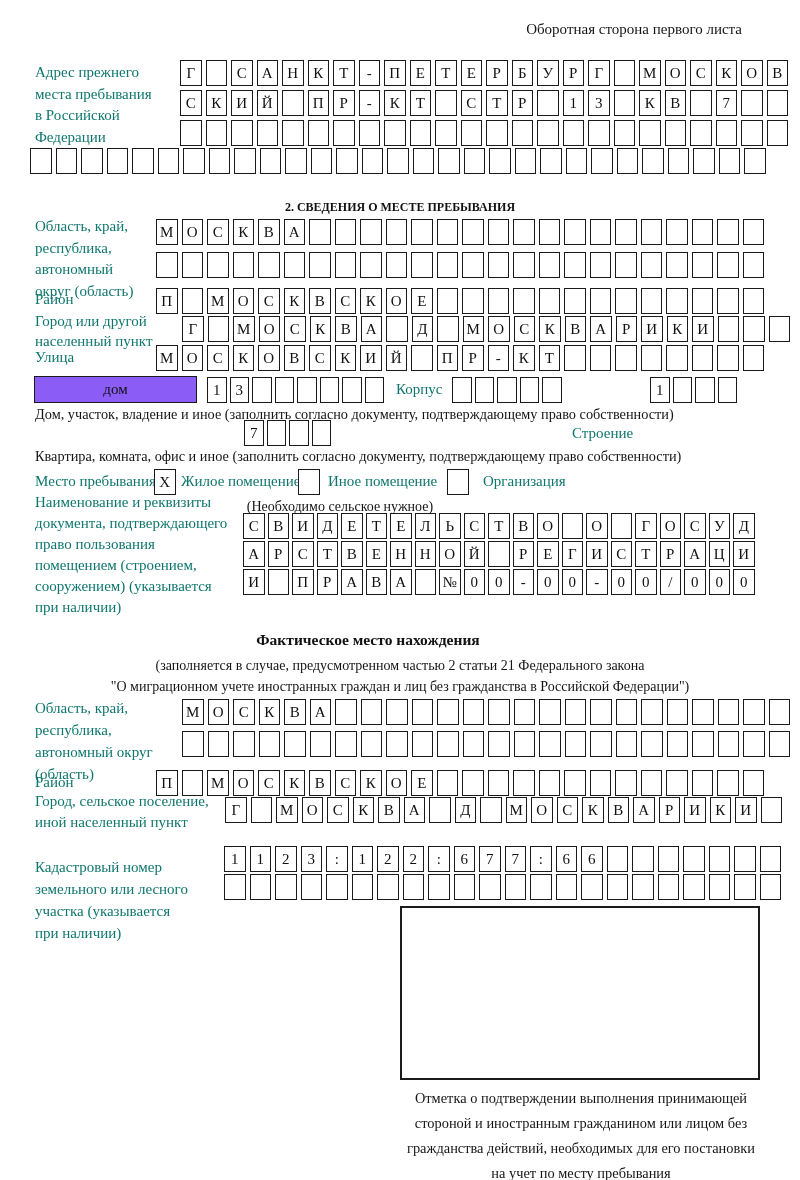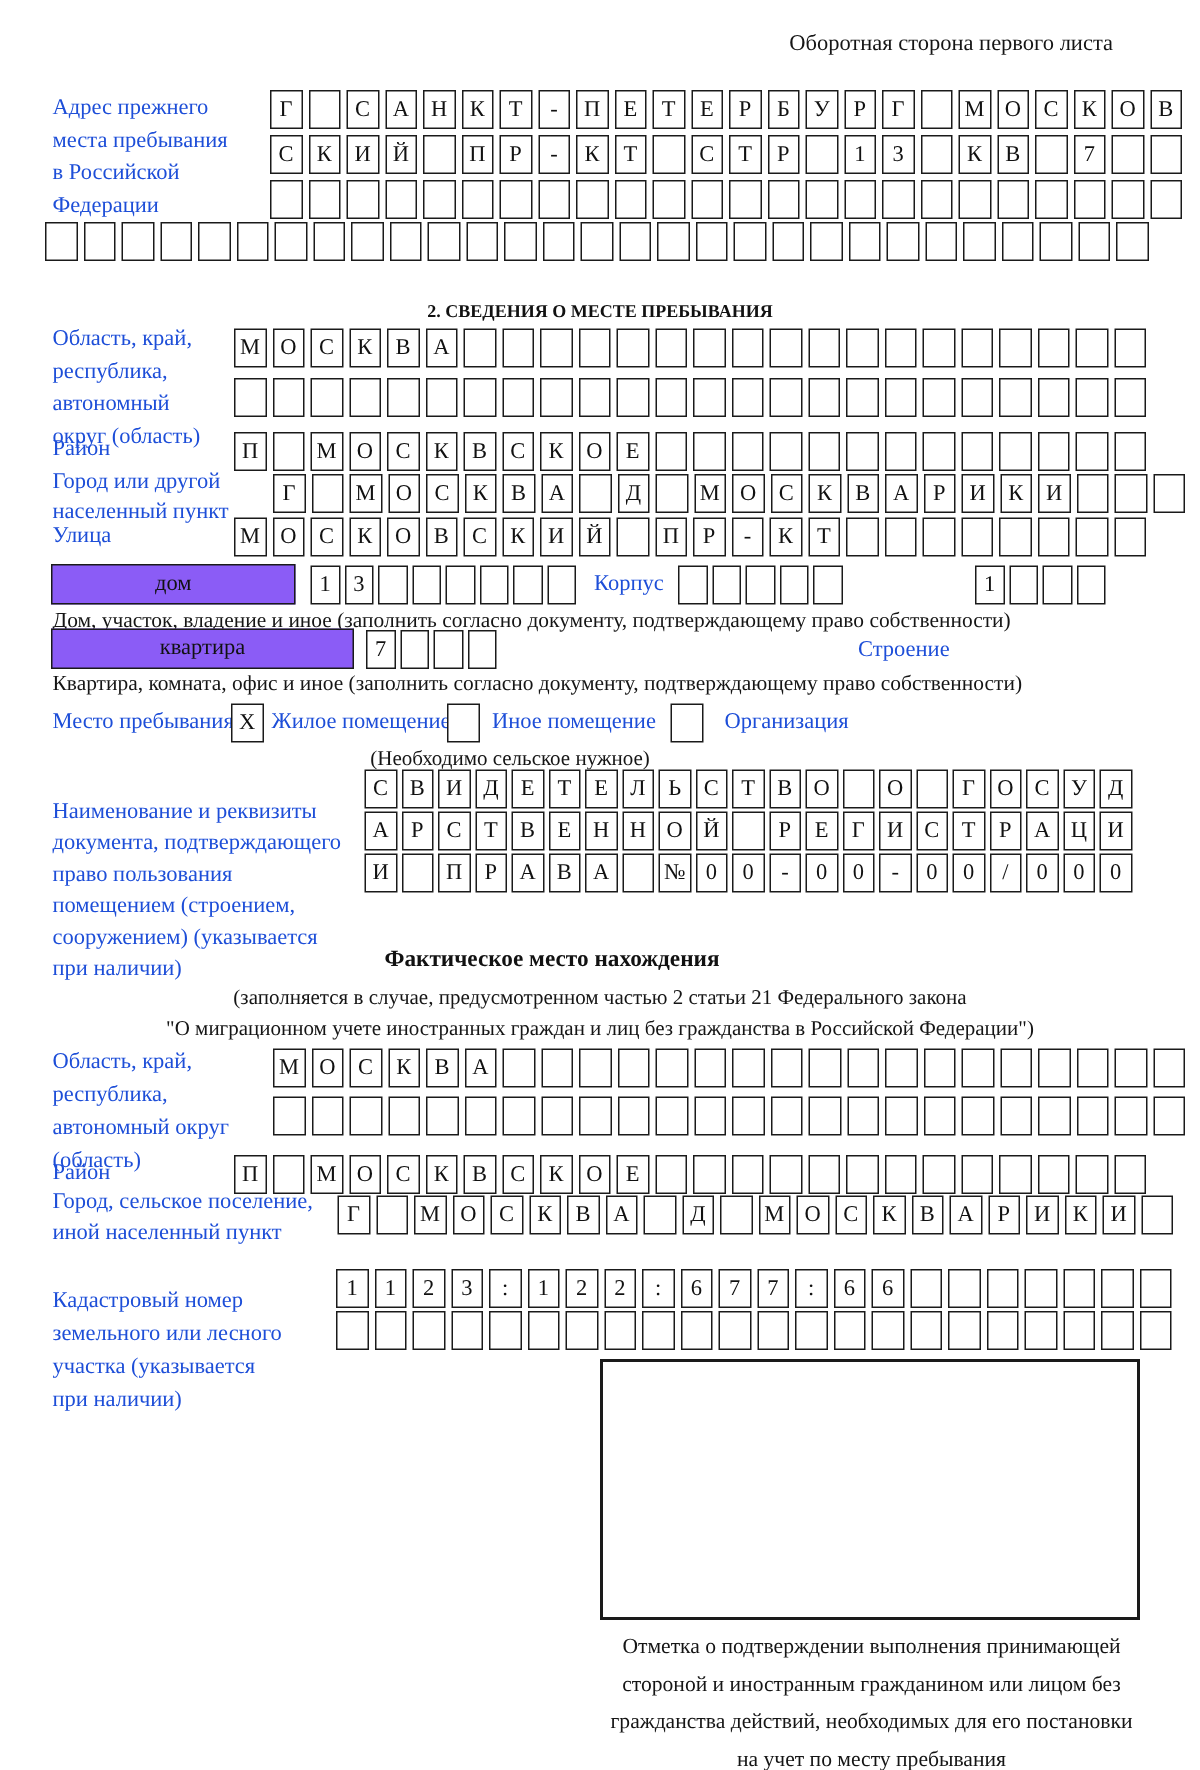--- a/index.html
+++ b/index.html
@@ -3,21 +3,21 @@
 <meta charset="utf-8">
 <style>
   * { margin:0; padding:0; box-sizing:border-box; }
   html,body { background:#fff; }
   .page {
     position:relative; width:800px; height:1180px; margin:0 auto;
     background:#fff; color:#111; overflow:hidden;
     font-family:"Liberation Serif","DejaVu Serif",serif;
   }
   .abs { position:absolute; }
-  .lbl { font-size:15px; line-height:21.5px; white-space:pre-line; color:#1d4ed8; }
+  .lbl { font-size:15px; line-height:21.5px; white-space:pre-line; color:#0f766e; }
   .cap { font-size:14px; color:#151515; }
   .center { text-align:center; }
   .bold { font-weight:bold; }
   .cells { display:flex; gap:4px; }
   .cells.g3 { gap:3px; }
   .cell {
     width:21.5px; height:26px; border:1.6px solid #1a1a1a; background:#fff;
     display:flex; align-items:center; justify-content:center;
     font-size:15px; font-family:"Liberation Serif","DejaVu Serif",serif; color:#111;
     flex:0 0 auto;
@@ -317,39 +317,38 @@
     </div>
   <div class="abs lbl" style="left:572px; top:379px;margin-top:44px;">Строение</div>
   <div class="abs cells c" style="left:650px; top:377px;">
       <div class="cell">1</div>
       <div class="cell"></div>
       <div class="cell"></div>
       <div class="cell"></div>
     </div>
   <div class="abs cap" style="left:35px; top:406px; width:740px; font-size:14.3px;">Дом, участок, владение и иное (заполнить согласно документу, подтверждающему право собственности)</div>
 
-  <div class="abs bigbox" style="left:34px; top:419px; width:202px;">квартира</div>
   <div class="abs cells c" style="left:244px; top:420px;">
       <div class="cell">7</div>
       <div class="cell"></div>
       <div class="cell"></div>
       <div class="cell"></div>
     </div>
   <div class="abs cap" style="left:35px; top:448px; width:740px; font-size:14.3px;">Квартира, комната, офис и иное (заполнить согласно документу, подтверждающему право собственности)</div>
 
   <div class="abs lbl" style="left:35px; top:471px;">Место пребывания:</div>
   <div class="abs cell" style="left:154px; top:469px;">X</div>
   <div class="abs lbl" style="left:181px; top:471px;">Жилое помещение</div>
   <div class="abs cell" style="left:298px; top:469px;"></div>
   <div class="abs lbl" style="left:328px; top:471px;">Иное помещение</div>
   <div class="abs cell" style="left:447px; top:469px;"></div>
   <div class="abs lbl" style="left:483px; top:471px;">Организация</div>
   <div class="abs cap center" style="left:190px; top:499px; width:300px;">(Необходимо сельское нужное)</div>
 
-  <div class="abs lbl" style="left:35px; top:531px; width:210px; line-height:21px;">Наименование и реквизиты
+  <div class="abs lbl" style="left:35px; top:492px; width:210px; line-height:21px;">Наименование и реквизиты
 документа, подтверждающего
 право пользования
 помещением (строением,
 сооружением) (указывается
 при наличии)</div>
   <div class="abs cells g3" style="left:243px; top:513px;">
       <div class="cell">С</div>
       <div class="cell">В</div>
       <div class="cell">И</div>
       <div class="cell">Д</div>

